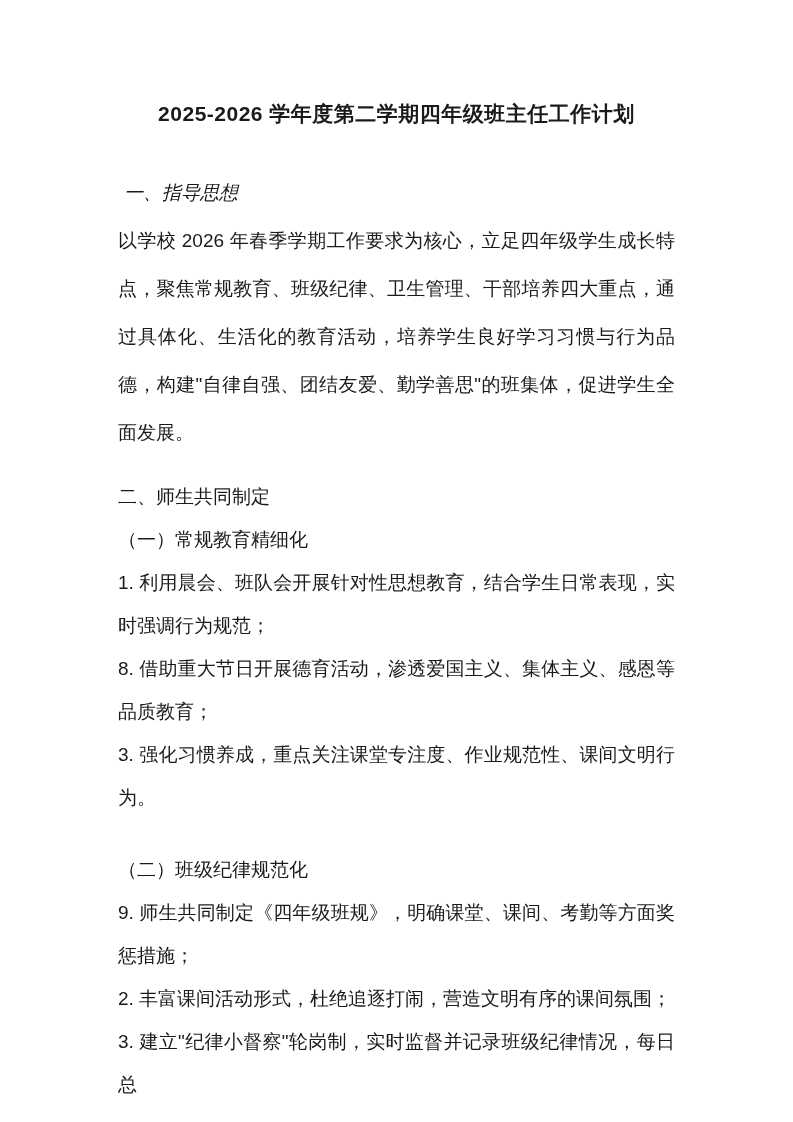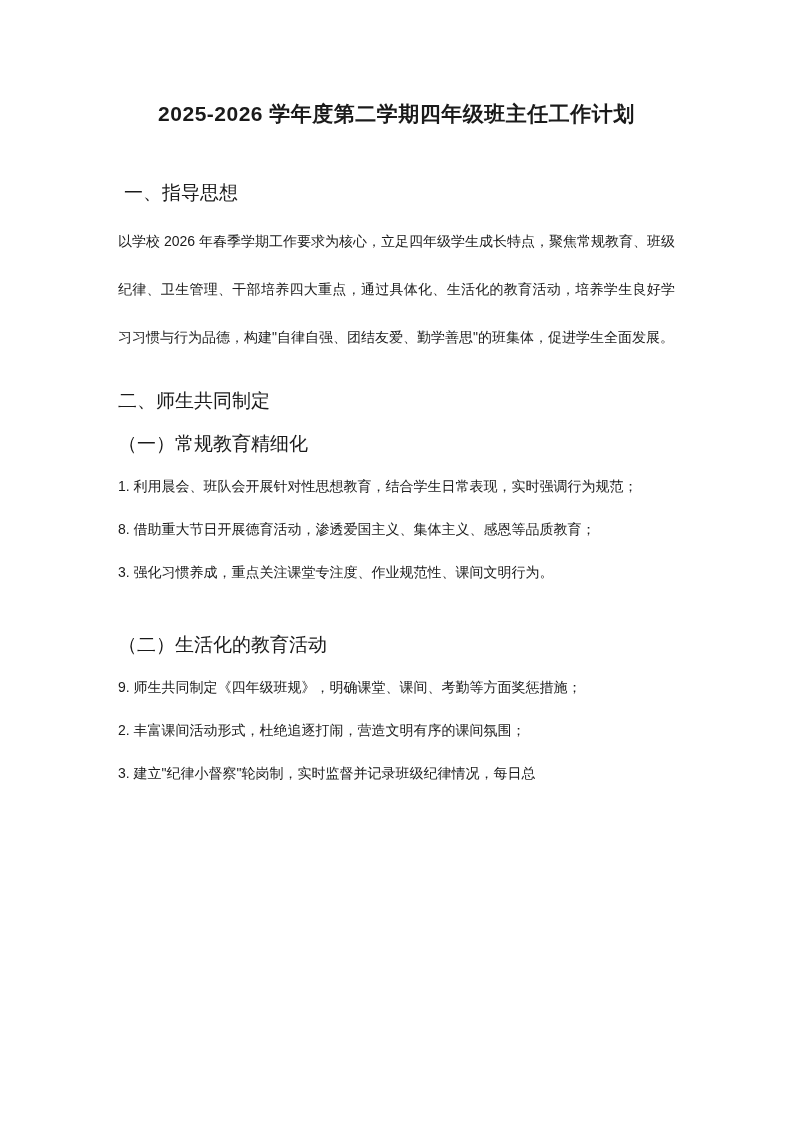--- a/index.html
+++ b/index.html
@@ -27,29 +27,30 @@
     margin: 0;
     letter-spacing: 0.5px;
   }
   .heading {
     font-size: 19px;
     line-height: 48px;
     font-weight: 400;
     margin: 0;
   }
   .para {
-    font-size: 14px;
+    font-size: 19px;
     line-height: 48px;
     margin: 0;
     text-align: justify;
   }
   
   .guiding-heading {
     margin-top: 38px;
     text-indent: 6px;
+    font-style: italic;
   }
   
   .sec-core .heading,
   .sec-core .para {
     line-height: 43px;
   }
   .core-heading {
     margin-top: 18px;
   }
   .sub2-heading {
@@ -72,20 +73,20 @@
     <p class="heading core-heading">二、师生共同制定</p>
 
     <div>
       <p class="heading">（一）常规教育精细化</p>
       <p class="para">1. 利用晨会、班队会开展针对性思想教育，结合学生日常表现，实时强调行为规范；</p>
       <p class="para">8. 借助重大节日开展德育活动，渗透爱国主义、集体主义、感恩等品质教育；</p>
       <p class="para">3. 强化习惯养成，重点关注课堂专注度、作业规范性、课间文明行为。</p>
     </div>
 
     <div>
-      <p class="heading sub2-heading">（二）生活化的教育活动</p>
+      <p class="heading sub2-heading">（二）班级纪律规范化</p>
       <p class="para">9. 师生共同制定《四年级班规》，明确课堂、课间、考勤等方面奖惩措施；</p>
       <p class="para">2. 丰富课间活动形式，杜绝追逐打闹，营造文明有序的课间氛围；</p>
       <p class="para">3. 建立"纪律小督察"轮岗制，实时监督并记录班级纪律情况，每日总</p>
     </div>
   </div>
 
 </div>
 
 </body></html>

